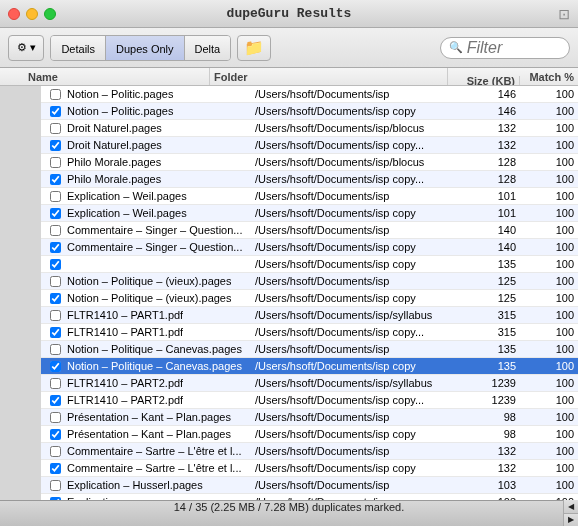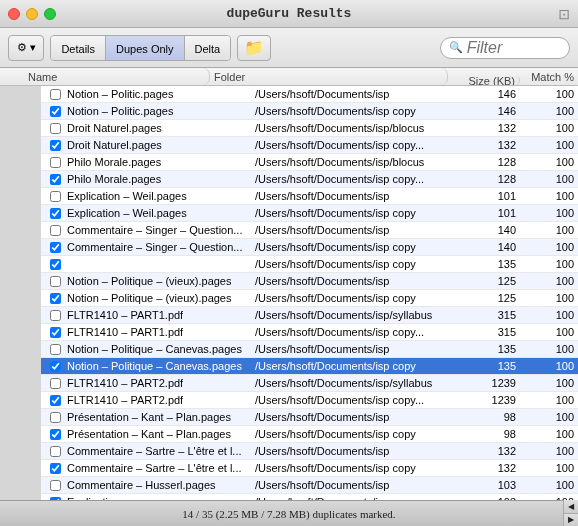--- a/index.html
+++ b/index.html
@@ -140,25 +140,24 @@
       border-bottom: 1px solid #bbb;
       height: 18px;
       flex-shrink: 0;
     }
     .th {
       padding: 0 4px;
       display: flex;
       align-items: center;
       border-right: 1px solid #ccc;
       font-size: 11px;
-      font-weight: normal;
+      font-weight: bold;
       color: #444;
       overflow: hidden;
       white-space: nowrap;
-      border-radius: 7px;
     }
     .th.name-col { width: 210px; padding-left: 28px; }
     .th.folder-col { flex: 1; }
     .th.size-col { width: 72px; text-align: right; justify-content: flex-end; margin-top: 8px; }
     .th.match-col { width: 58px; text-align: right; justify-content: flex-end; border-right: none; }
 
     .table-body {
       flex: 1;
       overflow-y: auto;
       overflow-x: hidden;
@@ -233,27 +232,26 @@
       overflow: hidden;
     }
 
     .selected .cell { color: #fff; }
 
     .bottom-bar {
       height: 26px;
       background: linear-gradient(to bottom, #d8d8d8, #c0c0c0);
       border-top: 1px solid #999;
       display: flex;
-      align-items: center;
+      align-items: flex-start;
       justify-content: center;
       font-size: 11px;
       color: #222;
       gap: 4px;
       position: relative;
-      font-family: Liberation Serif, serif;
     }
 
     .scroll-arrows {
       position: absolute;
       right: 0;
       bottom: 0;
       width: 15px;
       height: 26px;
       display: flex;
       flex-direction: column;
@@ -575,21 +573,21 @@
     </div>
     <div class="cell folder-col">/Users/hsoft/Documents/isp copy</div>
     <div class="cell size-col">132</div>
     <div class="cell match-col">100</div>
   </div>
         <div class="table-row">
     <div class="cell name-col" style="display:flex;align-items:center;gap:2px;">
       <div class="checkbox-area">
         <input type="checkbox" style="">
       </div>
-      <span class="name-text">Commentaire – Husserl.pages</span>
+      <span class="name-text">Explication – Husserl.pages</span>
     </div>
     <div class="cell folder-col">/Users/hsoft/Documents/isp</div>
     <div class="cell size-col">103</div>
     <div class="cell match-col">100</div>
   </div>
         <div class="table-row">
     <div class="cell name-col" style="display:flex;align-items:center;gap:2px;">
       <div class="checkbox-area">
         <input type="checkbox" checked="" style="">
       </div>

